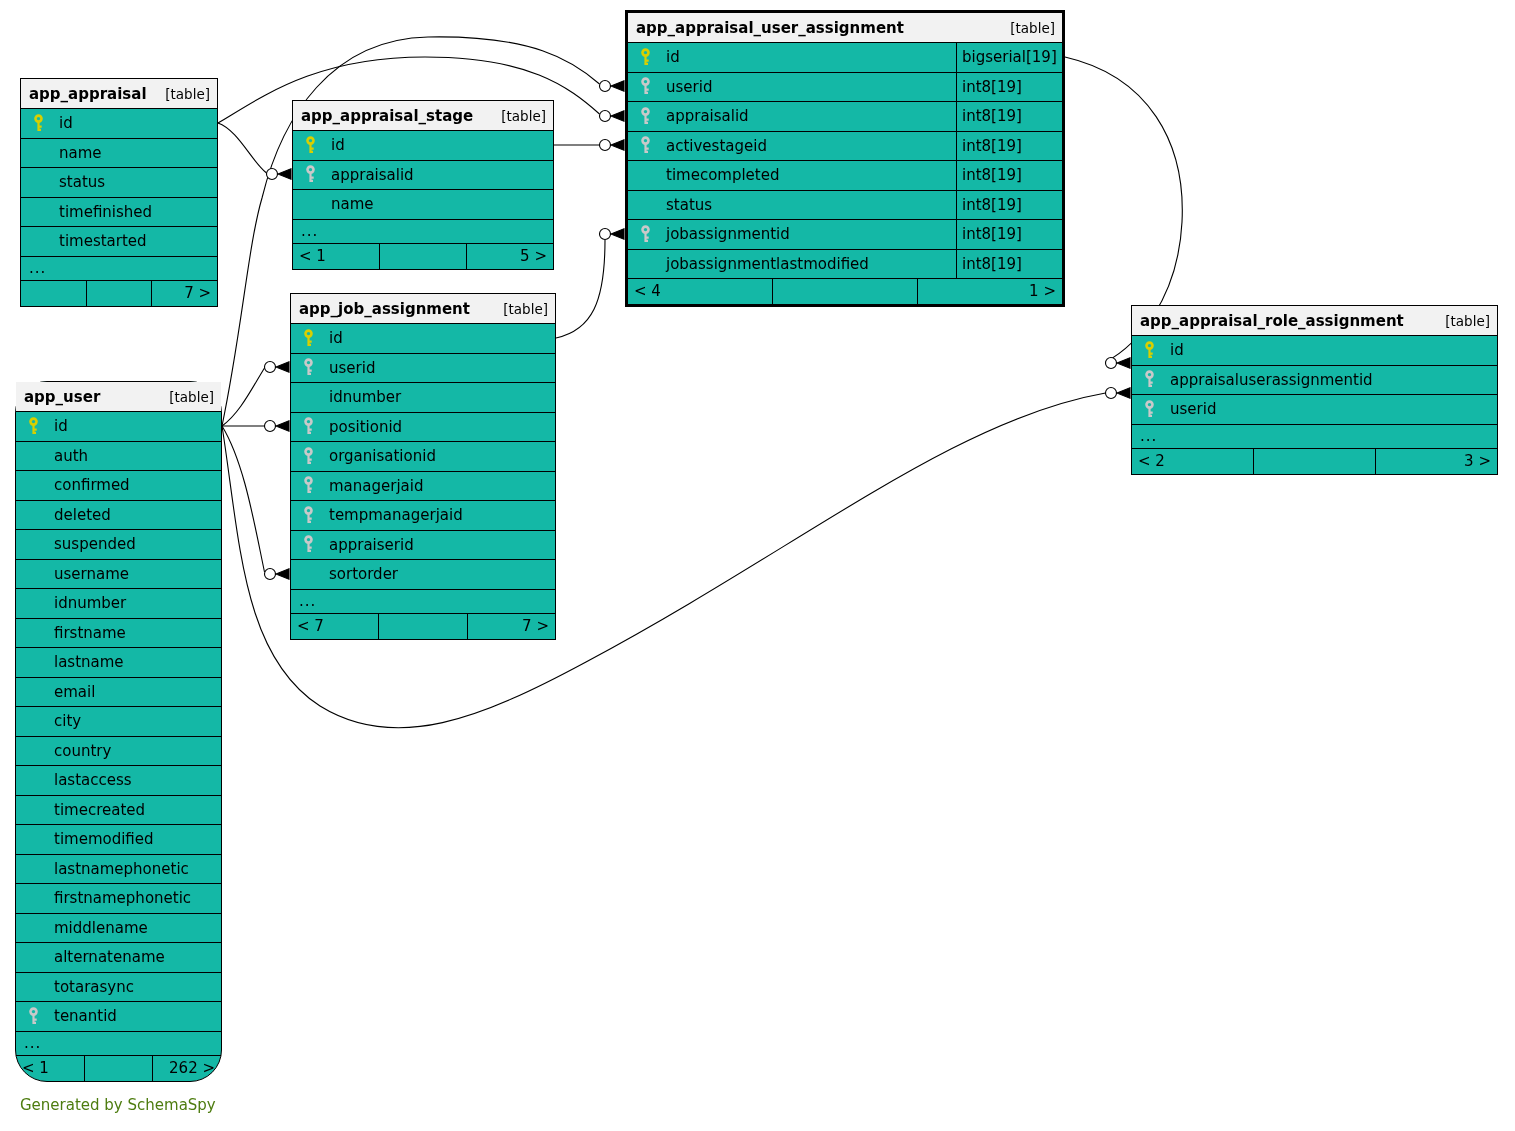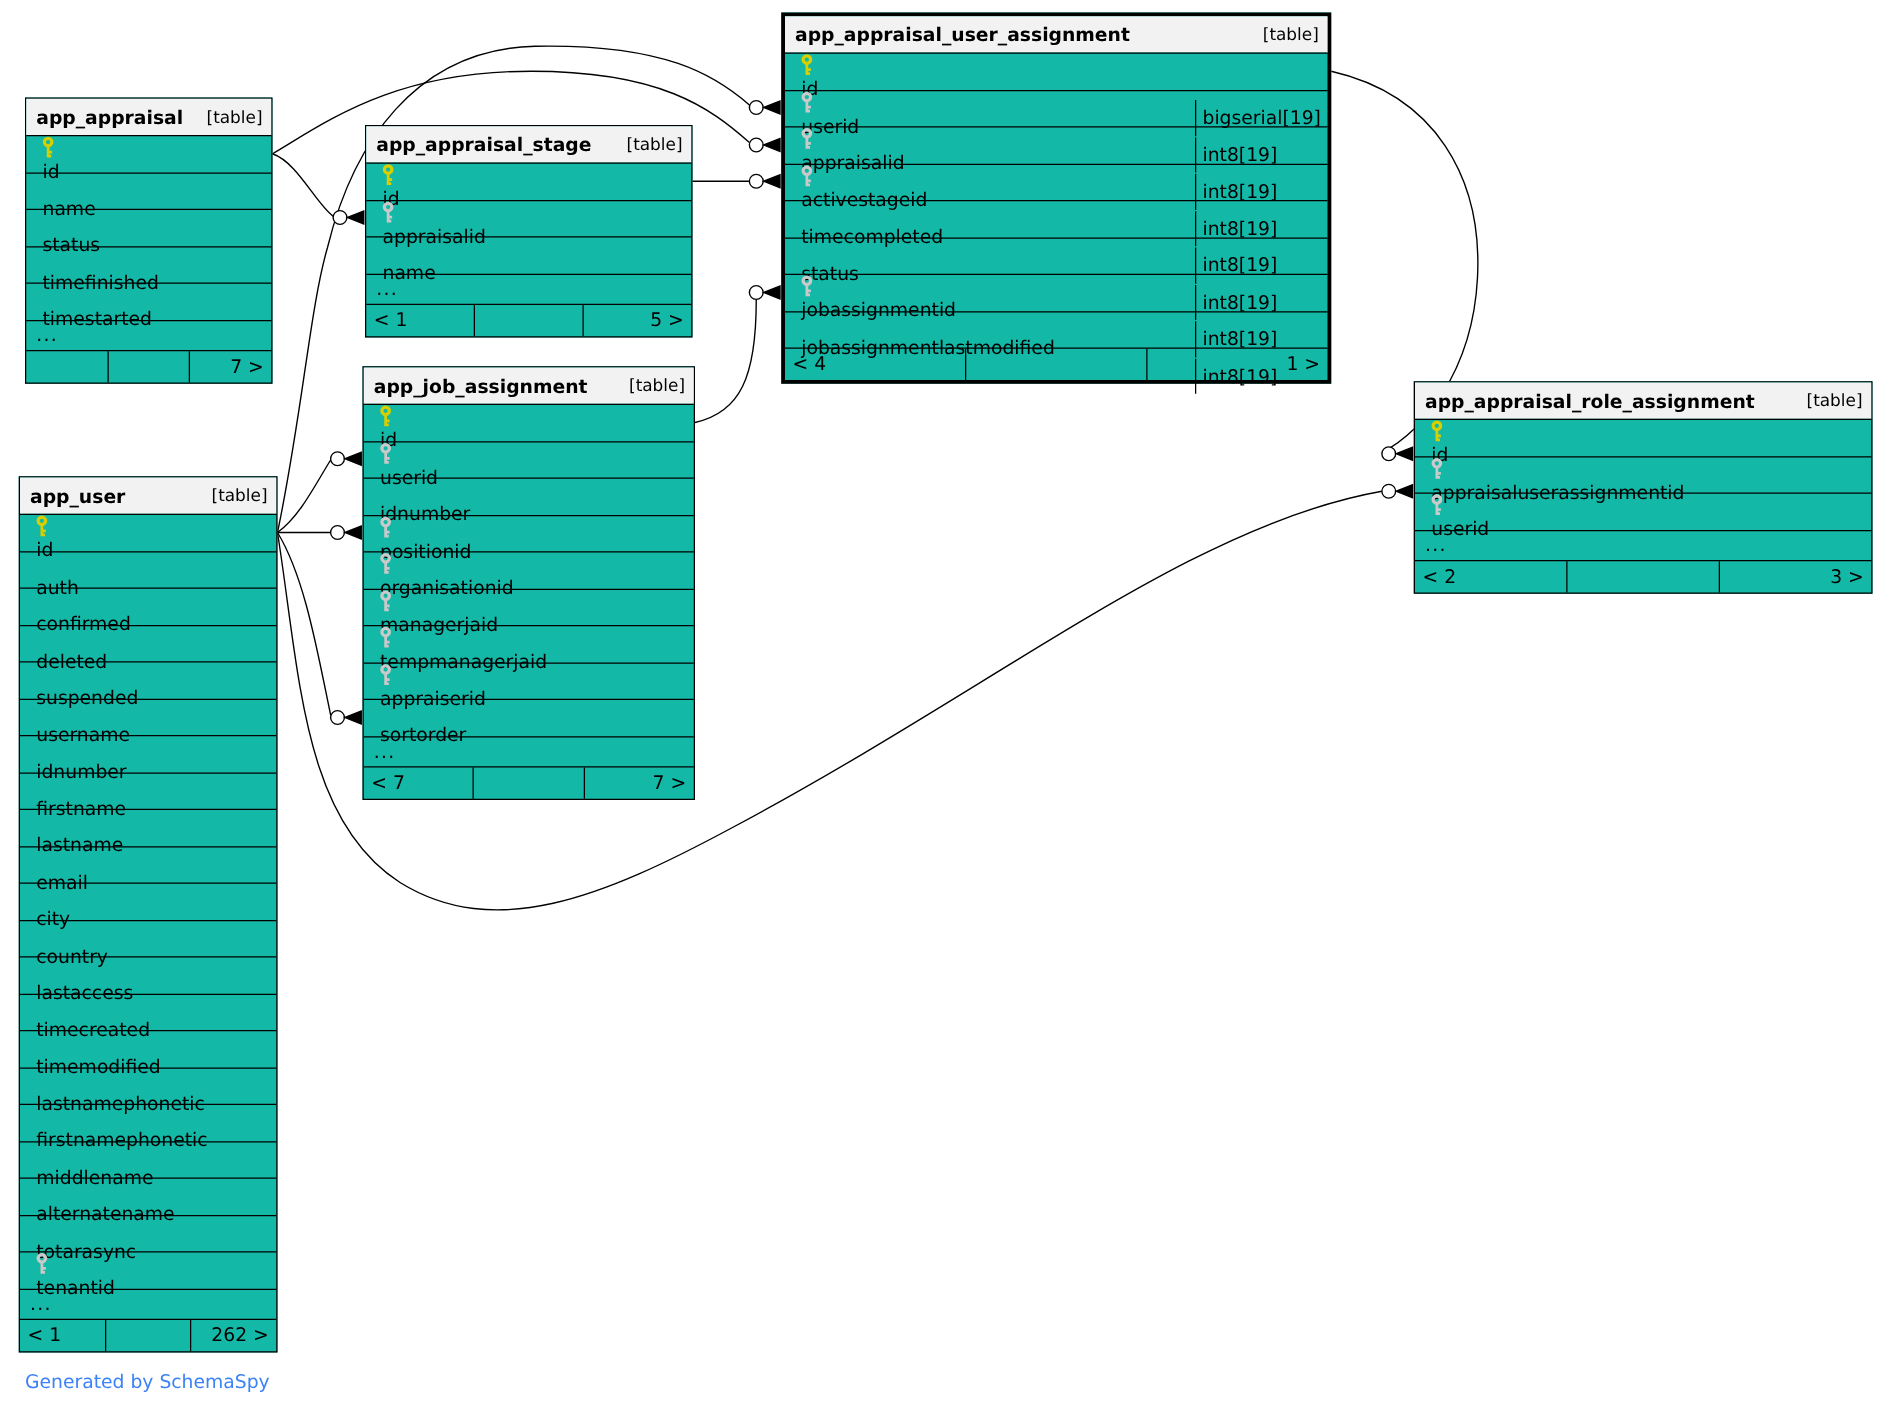--- a/index.html
+++ b/index.html
@@ -26,23 +26,22 @@
   .thead{
     height:29px;
     display:flex;align-items:center;justify-content:space-between;
     background:var(--hbg,#f2f2f2);
     padding:0 7px 0 8px;
   }
   .tname{font-weight:bold;font-size:15px;white-space:nowrap;}
   .ttag{font-size:13.5px;white-space:nowrap;margin-left:12px;}
   .trow{
     height:29.5px;
-    display:flex;align-items:flex-start;
+    display:flex;align-items:center;
     white-space:nowrap;
-    flex-direction:column;
   }
   .kicon{
     width:15px;height:19px;
     margin-left:10px;
     display:inline-flex;align-items:center;justify-content:center;
     flex:none;
   }
   .cname{margin-left:13px;}
   .ctype{
     margin-left:auto;
@@ -58,28 +57,28 @@
     padding-left:8px;
     letter-spacing:1px;
   }
   .tfoot{height:25.5px;display:flex;align-items:stretch;}
   .fcell{flex:1;display:flex;align-items:center;padding:0 6px;}
   .fcell + .fcell{border-left:1px solid #000;}
   .fcell:first-child{justify-content:flex-start;}
   .fcell:last-child{justify-content:flex-end;}
   #note{
     position:absolute;left:20px;top:1096px;z-index:1;
-    font-size:15px;color:#3b82f6;
+    font-size:15px;color:#4d7c0f;
   }
   
   [data-table="app_appraisal"]{left:20px;top:78px;width:198px;}
   [data-table="app_appraisal_stage"]{left:292px;top:100px;width:262px;}
   [data-table="app_appraisal_user_assignment"]{left:625px;top:10px;width:440px;}
   [data-table="app_job_assignment"]{left:290px;top:293px;width:266px;}
-  [data-table="app_user"]{left:15px;top:381px;width:207px;}
+  [data-table="app_user"]{left:15px;top:381px;width:207px;border-radius:32px;}
   [data-table="app_appraisal_role_assignment"]{left:1131px;top:289px;width:367px;margin-top:16px;}
 </style>
 </head>
 <body style="--hbg: #f2f2f2;">
 
 <svg id="edges" width="1515" height="1131">
   <g fill="none" stroke="#000" stroke-width="1.1">
     <path d="M218 123 C238 130 252 162 266.5 173"></path>
     <path d="M218 123 C262 97 315 57 425 57 C528 57 568 86 599.5 114"></path>
     <path d="M222 426 C242 330 248 246 262 198 C282 116 332 39 428 37 C532 35 572 60 599.5 84"></path>

